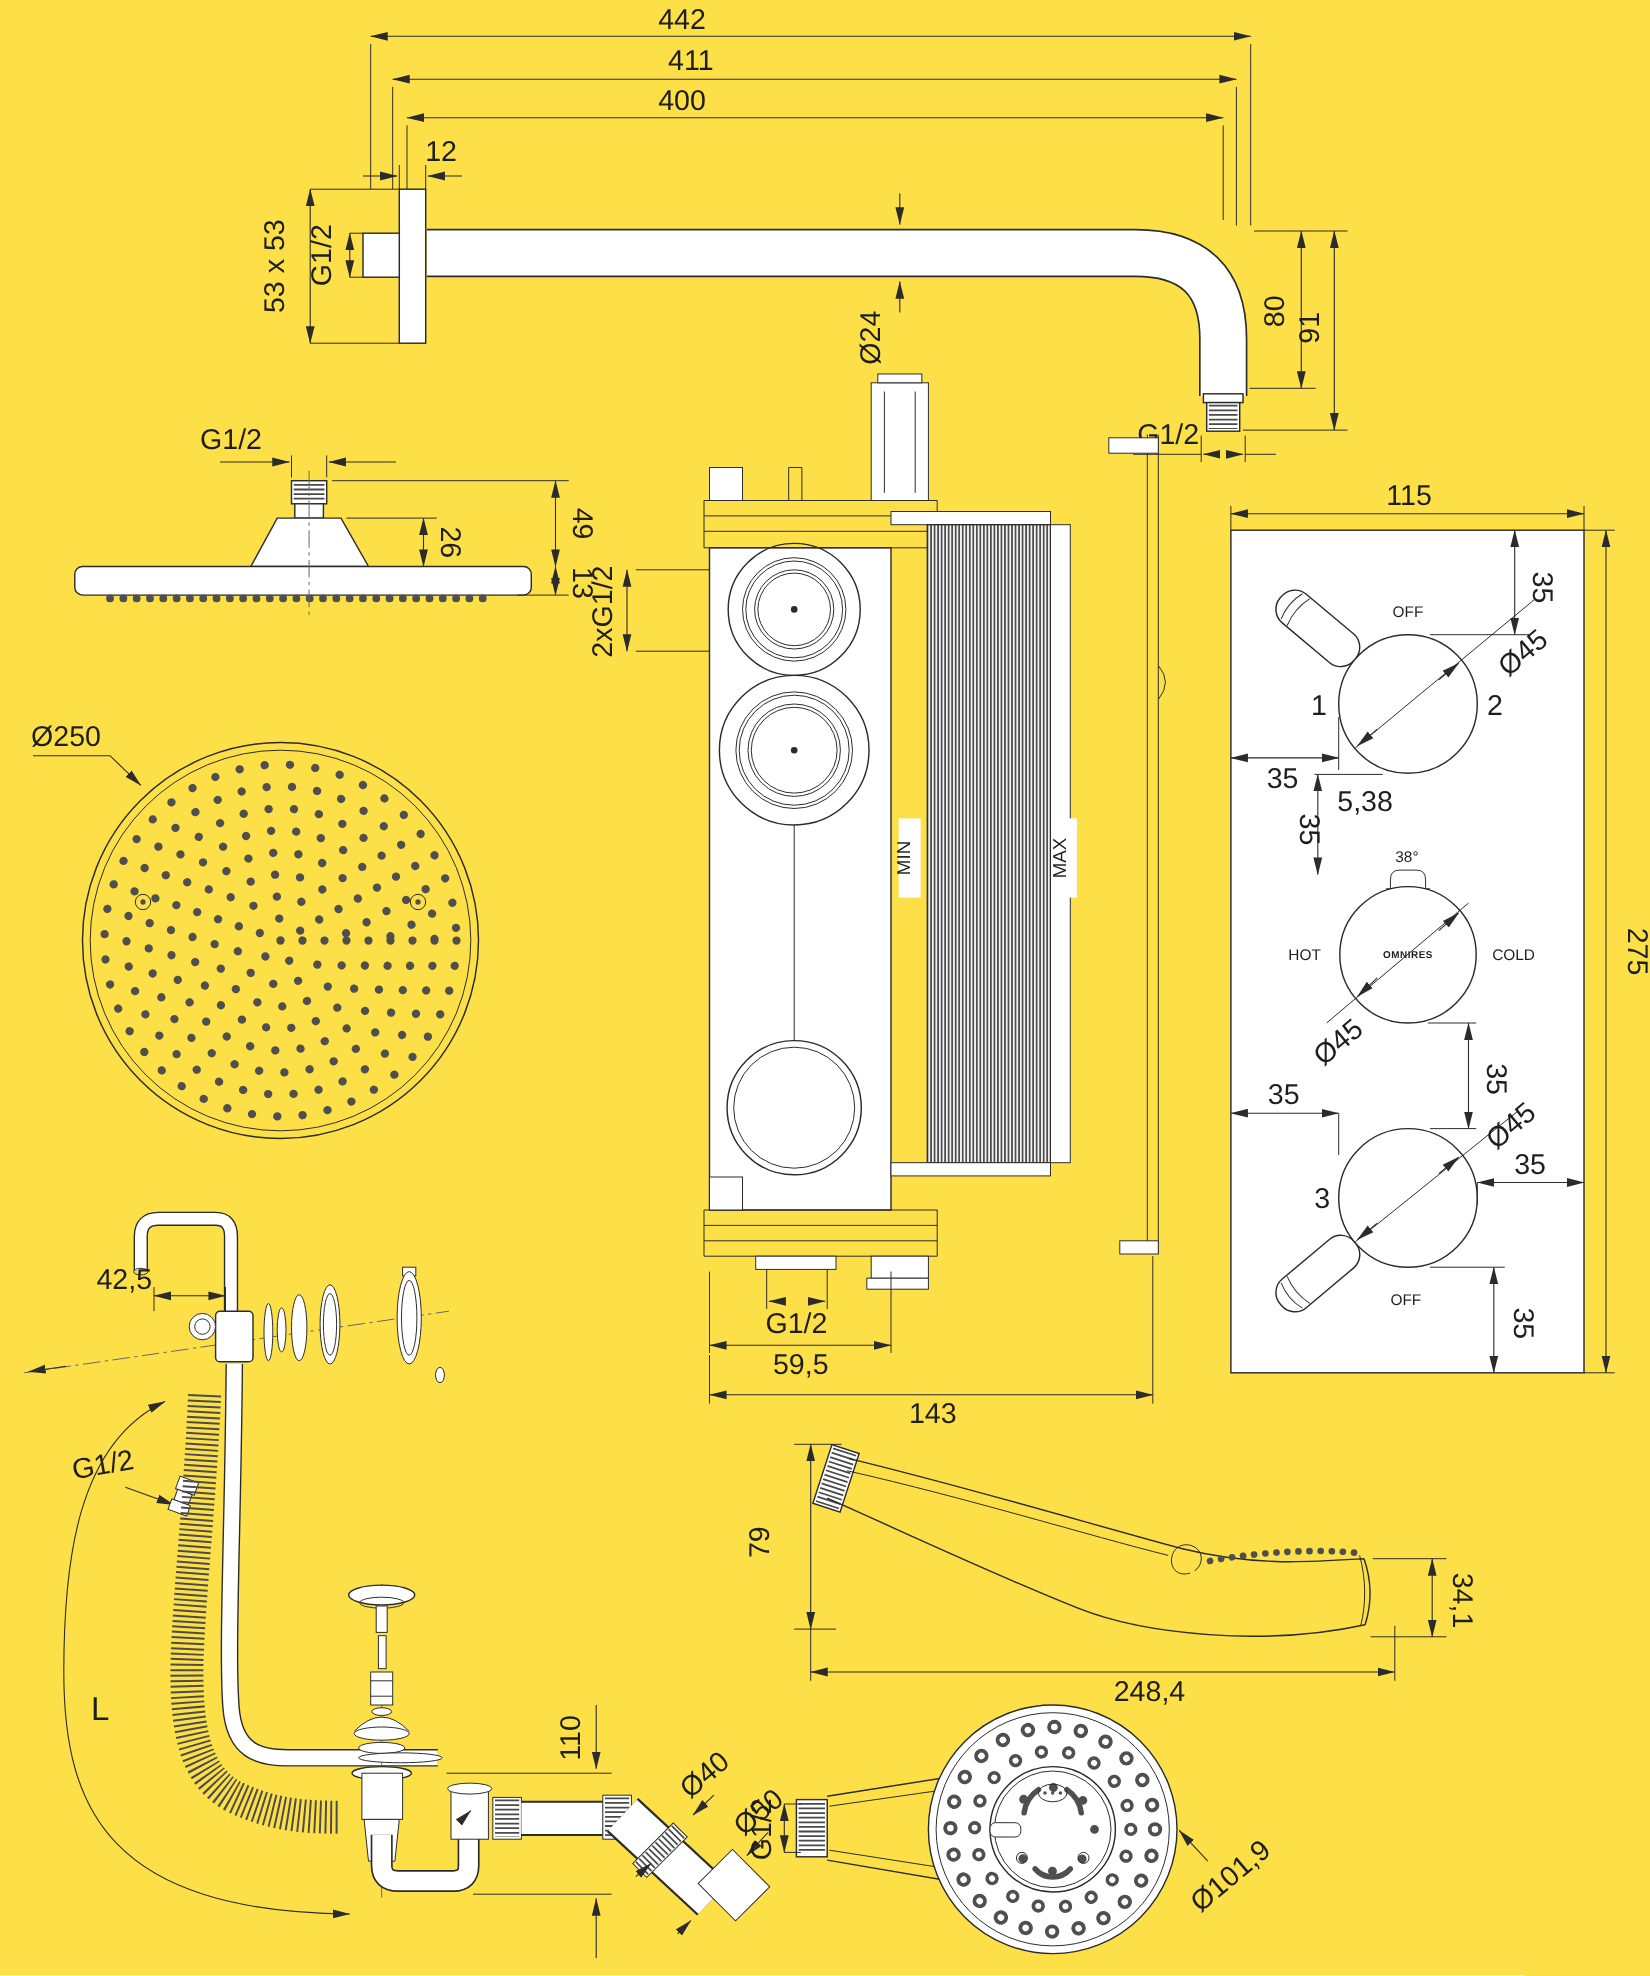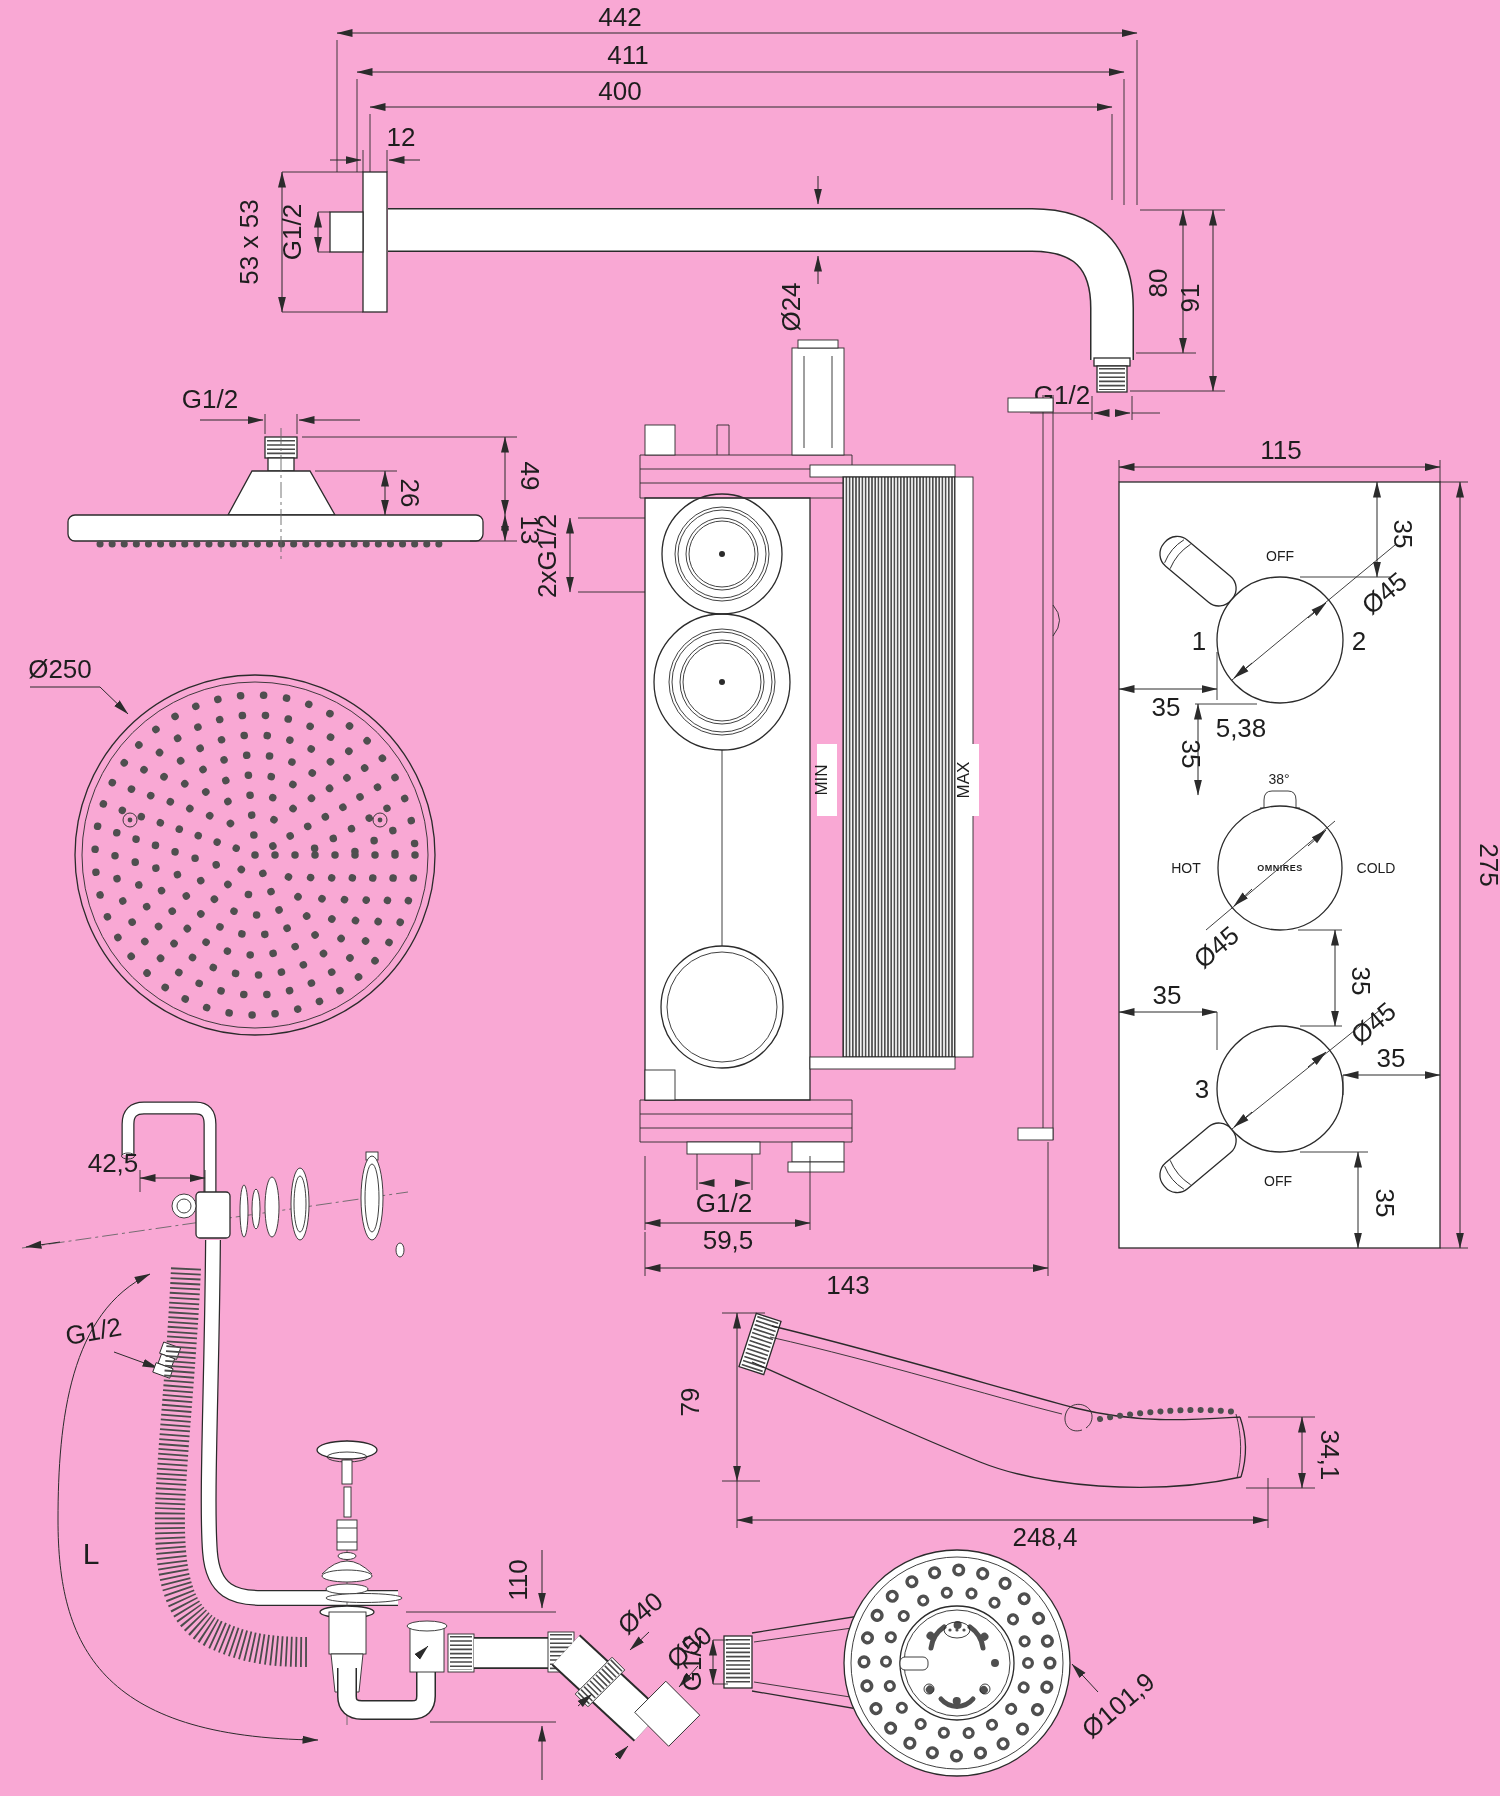--- a/index.html
+++ b/index.html
@@ -1,16 +1,16 @@
 <!DOCTYPE html>
 <html><head>
 <meta charset="utf-8">
 <style>
   html,body{margin:0;padding:0;background:#fff;}
-  .page{width:1500px;height:1796px;background:#f9a8d4;position:relative;font-family:"Liberation Sans",sans-serif;}
+  .page{width:1500px;height:1796px;background:#fde047;position:relative;font-family:"Liberation Sans",sans-serif;}
   svg{display:block}
   .s  {stroke:#2b2b2b;fill:none;stroke-width:1.3;}
   .sf {stroke:#2b2b2b;fill:#fff;stroke-width:1.3;}
   .thin{stroke-width:0.9;}
   .ext{stroke:#2b2b2b;fill:none;stroke-width:0.9;}
   .dl {stroke:#2b2b2b;fill:none;stroke-width:1;marker-start:url(#ar);marker-end:url(#ar);}
   .ldr{stroke:#2b2b2b;fill:none;stroke-width:1;marker-end:url(#ar);}
   .cl {stroke:#666;stroke-width:0.9;stroke-dasharray:16 4 3 4;fill:none;}
   .to {stroke:#2b2b2b;fill:none;}
   .ti {stroke:#fff;fill:none;}

